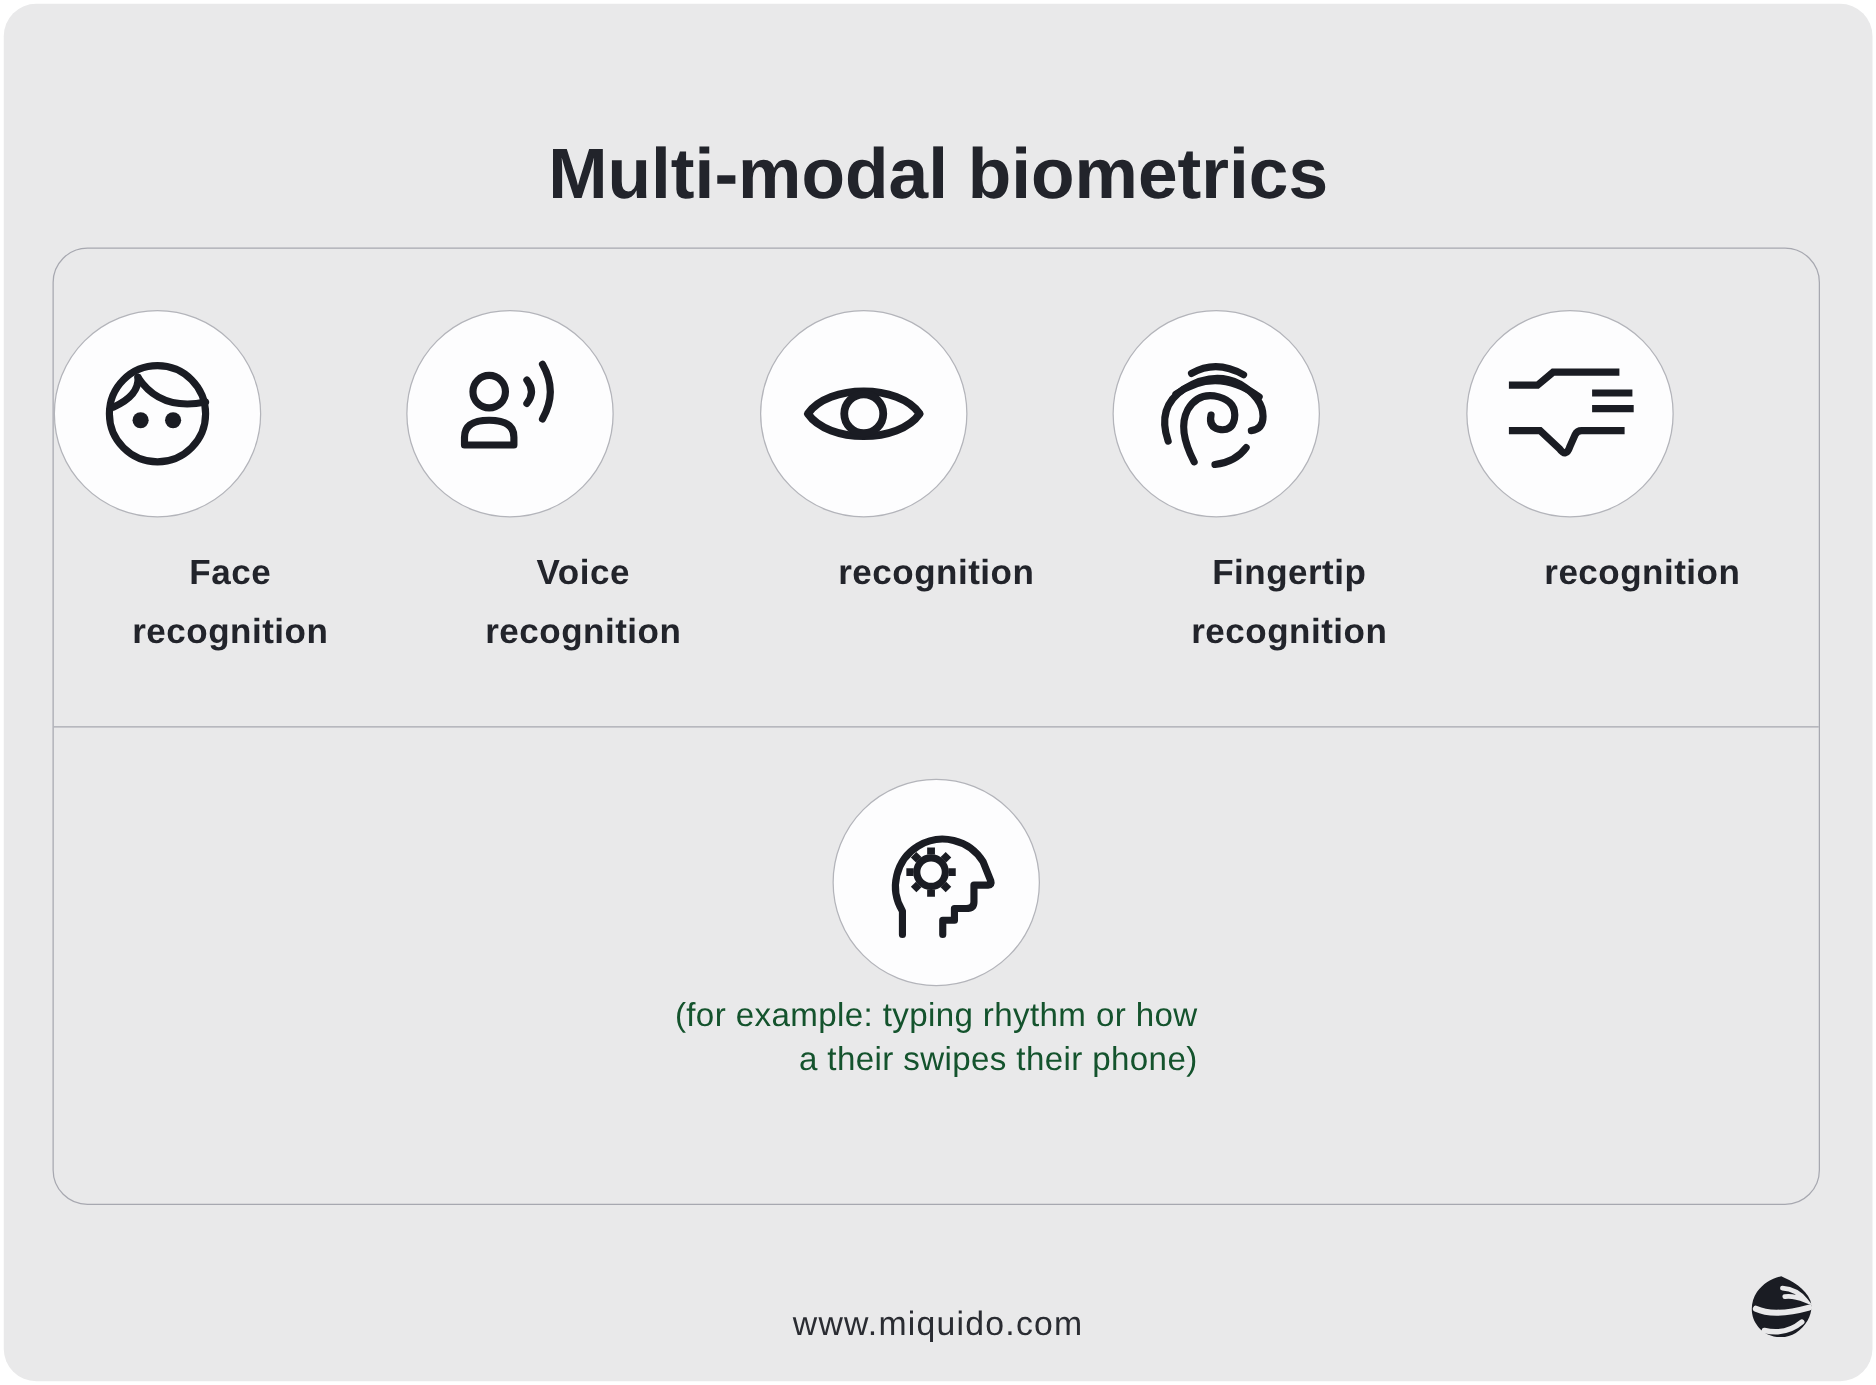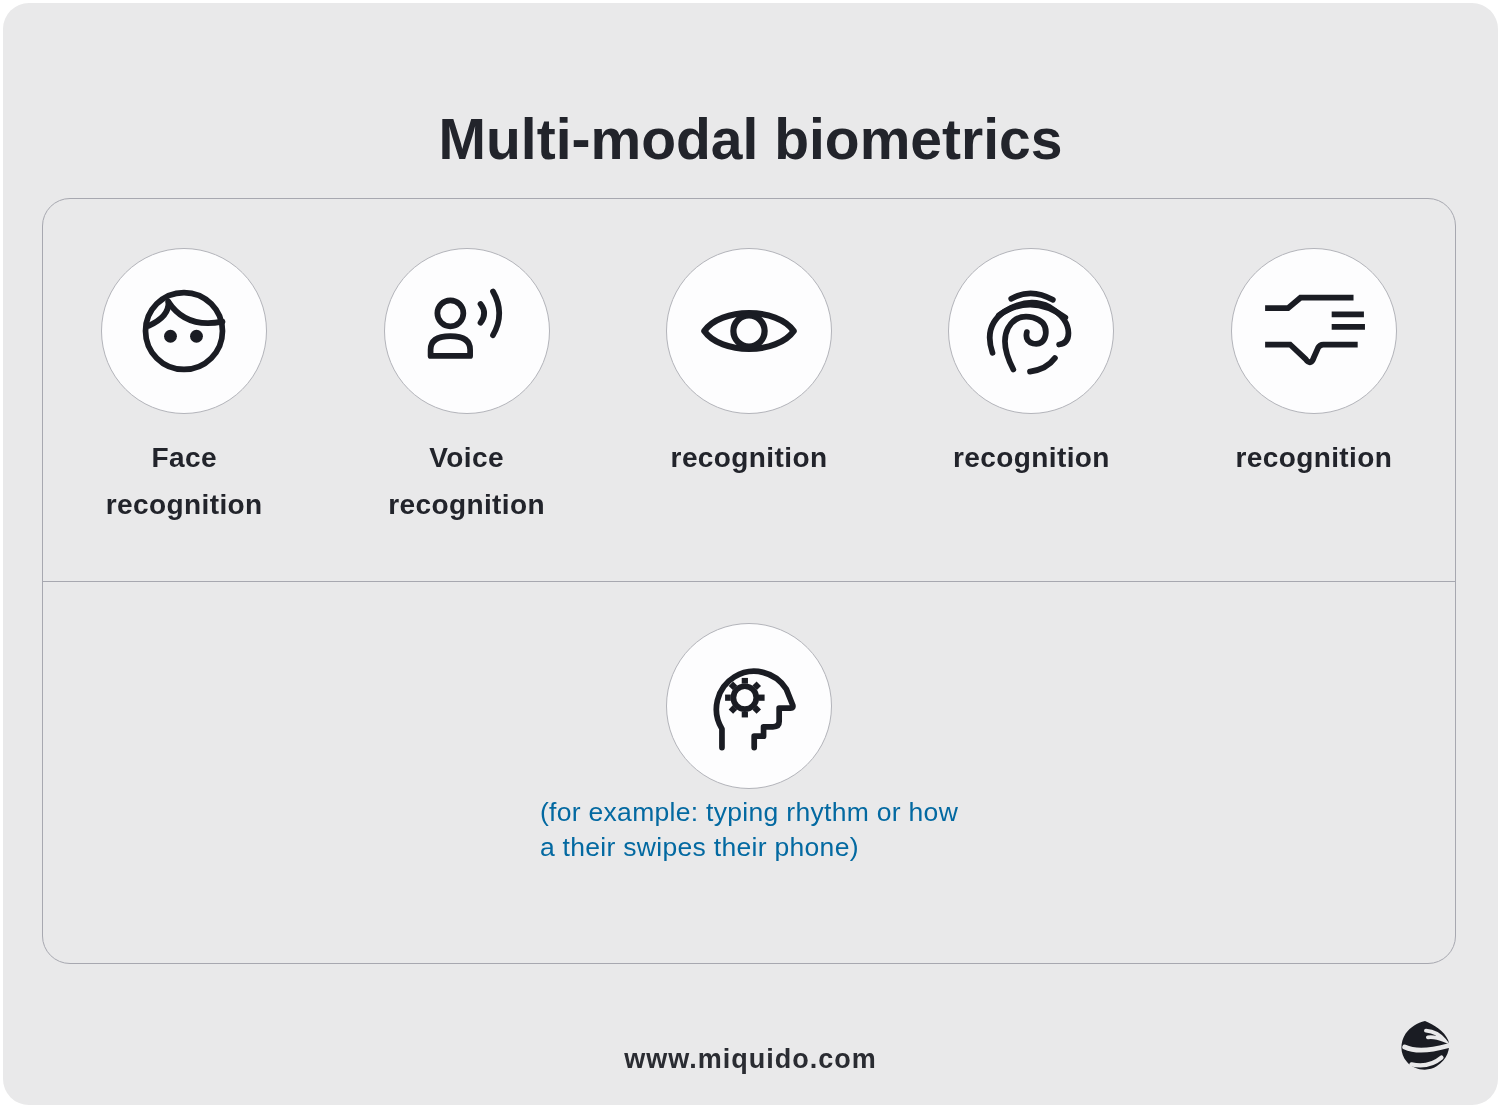--- a/index.html
+++ b/index.html
@@ -26,21 +26,21 @@
   }
   .row-top {
     position:absolute; left:0; top:0; right:0; height:382px;
     display:flex;
   }
   .divider {
     position:absolute; left:0; right:0; top:382px; height:0;
     border-top:1.5px solid var(--panel-border);
   }
   .modality {
-    flex:1; display:flex; flex-direction:column; align-items:center;
+    flex:1; display:flex; flex-direction:column; 
     padding-top:49px;
   }
   .circle {
     width:166px; height:166px; border-radius:50%;
     background:var(--circle-bg); border:1.5px solid var(--circle-border);
     display:flex; align-items:center; justify-content:center;
   }
   .icon-svg { width:104px; height:104px; }
   .icon-svg .st {
     fill:none; stroke:var(--icon-stroke); stroke-width:5.5;
@@ -60,25 +60,25 @@
     position:absolute; left:0; right:0; top:382px; height:384px;
     display:flex; flex-direction:column; align-items:center;
   }
   .bottom-section .circle { margin-top:42px; }
   .behavioral-title {
     margin-top:24px; font-size:29px; font-weight:700;
     letter-spacing:0.4px; color:var(--text);
   }
   .behavioral-sub {
     margin-top:6px; font-size:26.5px; font-weight:400;
-    color:#0369a1; text-align:left; line-height:35px; letter-spacing:0.3px;
+    color:#14532d; text-align:right; line-height:35px; letter-spacing:0.3px;
   }
   .footer-url {
     position:absolute; left:0; right:0; top:1044px; text-align:center;
-    font-size:27px; font-weight:700; letter-spacing:1px; color:#2a2c32;
+    font-size:27px; font-weight:400; letter-spacing:1px; color:#2a2c32;
   }
   .logo {
     position:absolute; right:47px; top:1018px; width:58px; height:58px;
   }
 </style>
 </head>
 <body style="--canvas: #e9e9ea; --panel-border: #a7a8b0; --circle-bg: #fdfdfe; --circle-border: #b3b4ba; --icon-stroke: #1a1c23; --text: #22242b;">
 
 <div class="canvas"></div>
 
@@ -135,20 +135,21 @@
       <div class="circle">
         <svg class="icon-svg" viewBox="0 0 100 100">
           <path class="st" d="M 31 19 Q 50 8 71 20"></path>
           <path class="st" d="M 19 35 Q 50 13 83 37"></path>
           <path class="st" d="M 13 71 Q 4 45 25 31 Q 48 17 68 27 Q 86 38 86 52 Q 86 62 77 63"></path>
           <path class="st" d="M 33 87 Q 20 62 28 47 Q 36 33 52 37 Q 66 41 64 54 Q 62 64 52 62 Q 44 60 46 51"></path>
           <path class="st" d="M 49 89 Q 65 87 73 76"></path>
         </svg>
       </div>
       <div class="label">
+        <div>Fingertip</div>
         <div>recognition</div>
       </div>
     </div>
 
     <div class="modality">
       <div class="circle">
         <svg class="icon-svg" viewBox="0 0 100 100">
           <path class="sq" d="M 3 28 L 25 28 L 37 18 L 88 18"></path>
           <path class="sq" d="M 67 34 L 98 34"></path>
           <path class="sq" d="M 67 46 L 99 46"></path>

